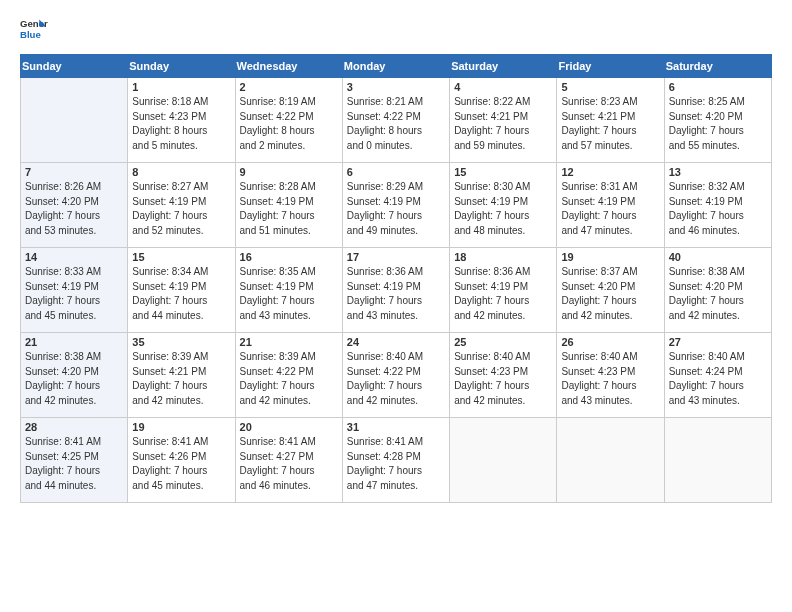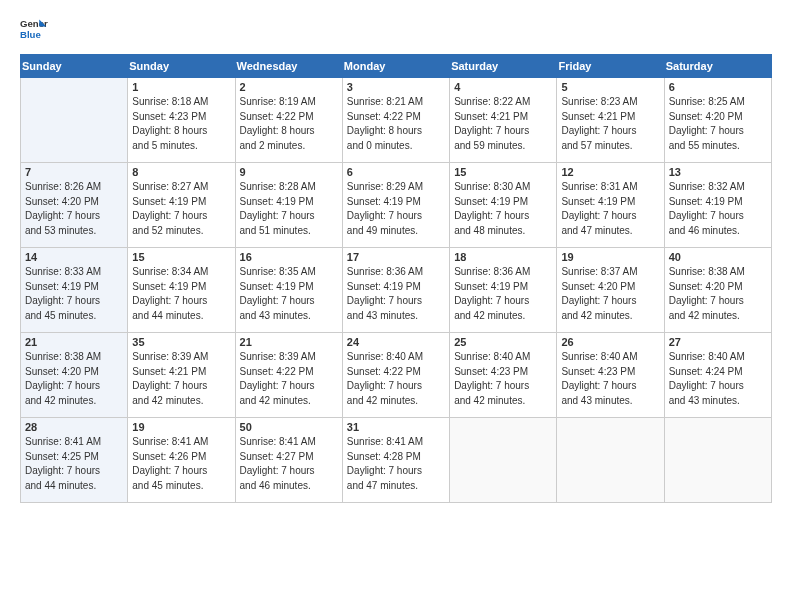--- a/index.html
+++ b/index.html
@@ -236,21 +236,21 @@
         <tr class="week-row">
           <td>
             <div class="day-number">28</div>
             <div class="cell-info">Sunrise: 8:41 AM<br>Sunset: 4:25 PM<br>Daylight: 7 hours<br>and 44 minutes.</div>
           </td>
           <td>
             <div class="day-number">19</div>
             <div class="cell-info">Sunrise: 8:41 AM<br>Sunset: 4:26 PM<br>Daylight: 7 hours<br>and 45 minutes.</div>
           </td>
           <td>
-            <div class="day-number">50</div>
+            <div class="day-number">20</div>
             <div class="cell-info">Sunrise: 8:41 AM<br>Sunset: 4:27 PM<br>Daylight: 7 hours<br>and 46 minutes.</div>
           </td>
           <td>
             <div class="day-number">31</div>
             <div class="cell-info">Sunrise: 8:41 AM<br>Sunset: 4:28 PM<br>Daylight: 7 hours<br>and 47 minutes.</div>
           </td>
           <td class="empty"></td>
           <td class="empty"></td>
           <td class="empty"></td>
         </tr>

